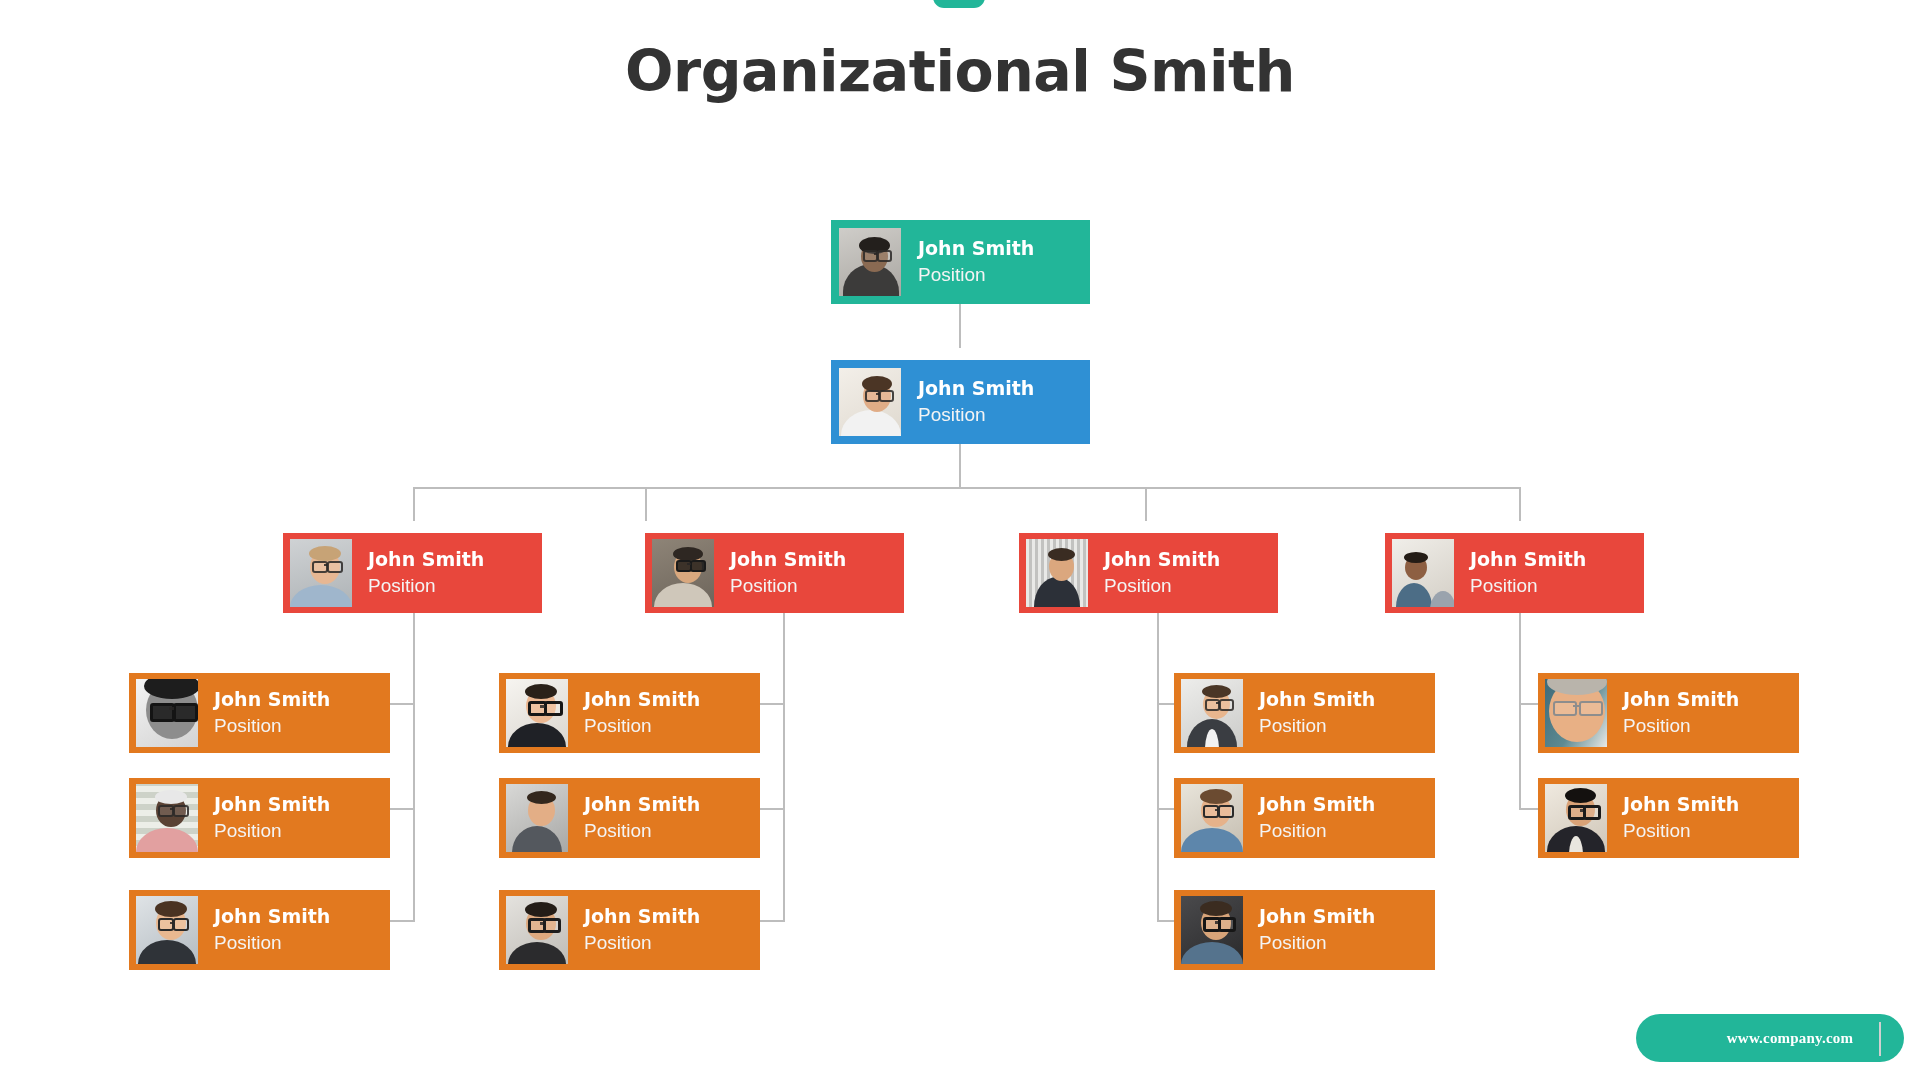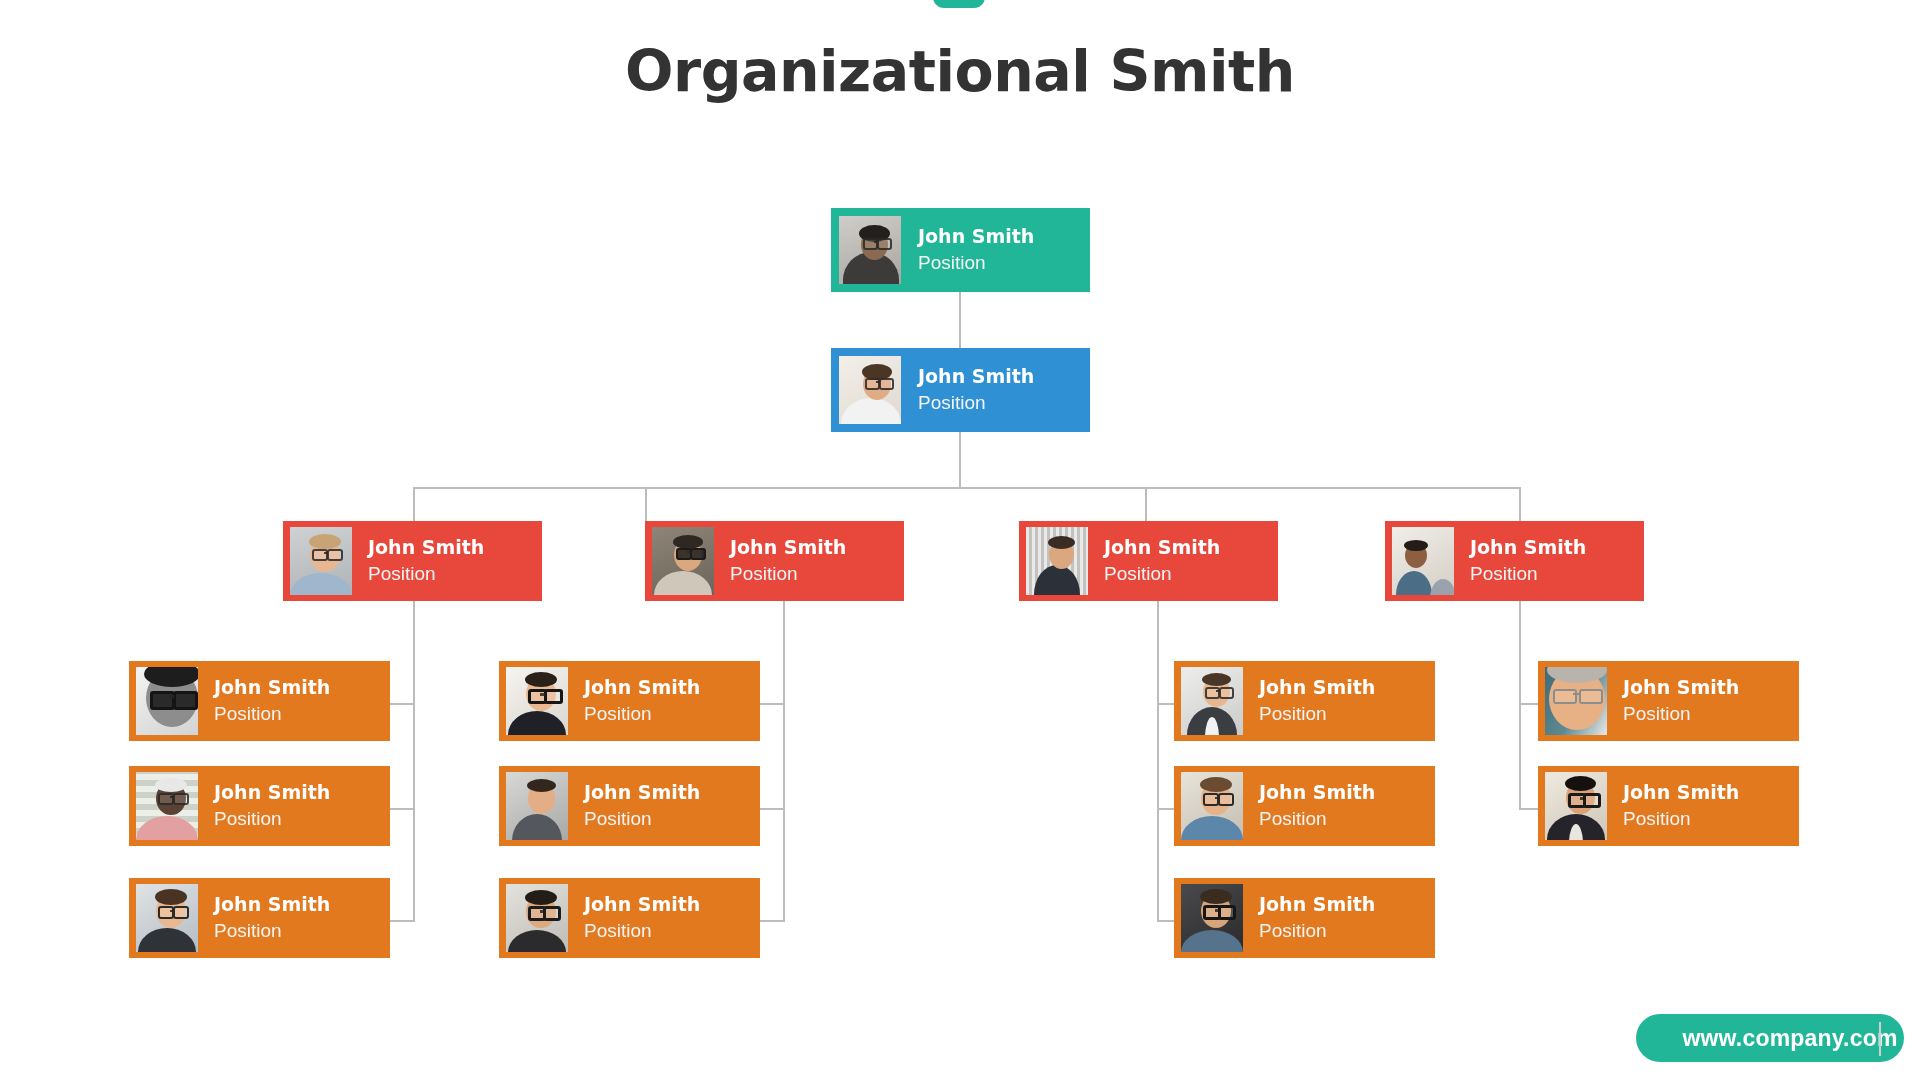--- a/index.html
+++ b/index.html
@@ -54,20 +54,21 @@
   .line.v { width: 2px; }
   .line.h { height: 2px; }
 
   
   .node {
     position: absolute;
     box-sizing: border-box;
     display: flex;
     align-items: center;
     overflow: hidden;
+    margin-top: 12px;
   }
   .node .photo {
     flex: 0 0 auto;
     position: relative;
     overflow: hidden;
     background: #d9d9d9;
   }
   .node .photo .ph-bg {
     position: absolute;
     inset: 0;
@@ -158,23 +159,23 @@
     width: 268px;
     height: 48px;
     border-radius: 24px;
     background: #22b699;
     display: flex;
     align-items: center;
     justify-content: center;
   }
   .footer-pill .url {
     color: #ffffff;
-    font-size: 23px;
+    font-size: 15px;
     font-weight: bold;
-    font-family: Liberation Sans, sans-serif;
+    font-family: Liberation Serif, serif;
     letter-spacing: 0.2px;
     margin-left: 40px;
   }
   .footer-rule {
     position: absolute;
     left: 1879px;
     top: 1022px;
     width: 2px;
     height: 34px;
     background: #d0d0d0;

